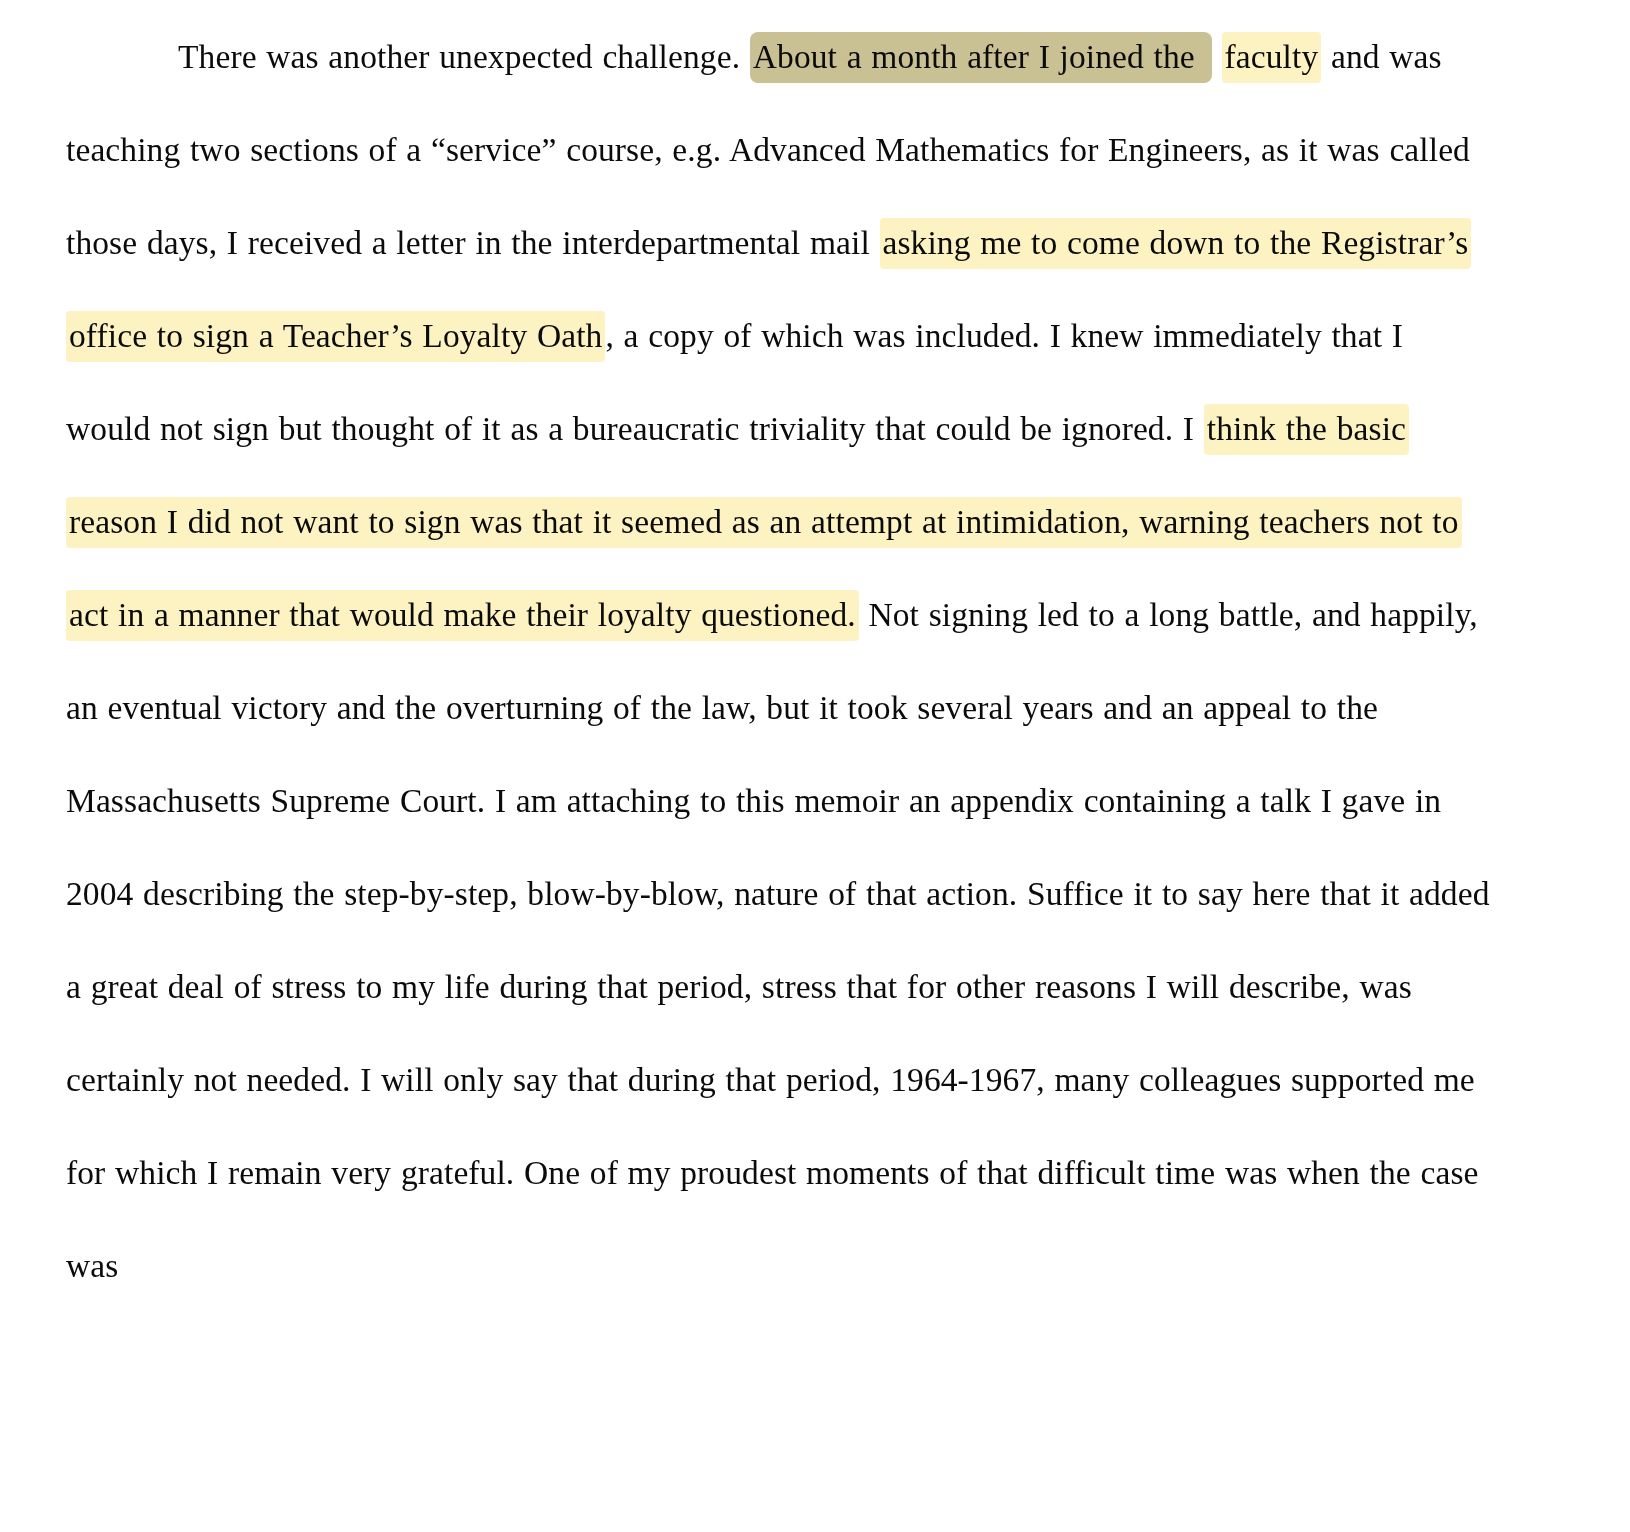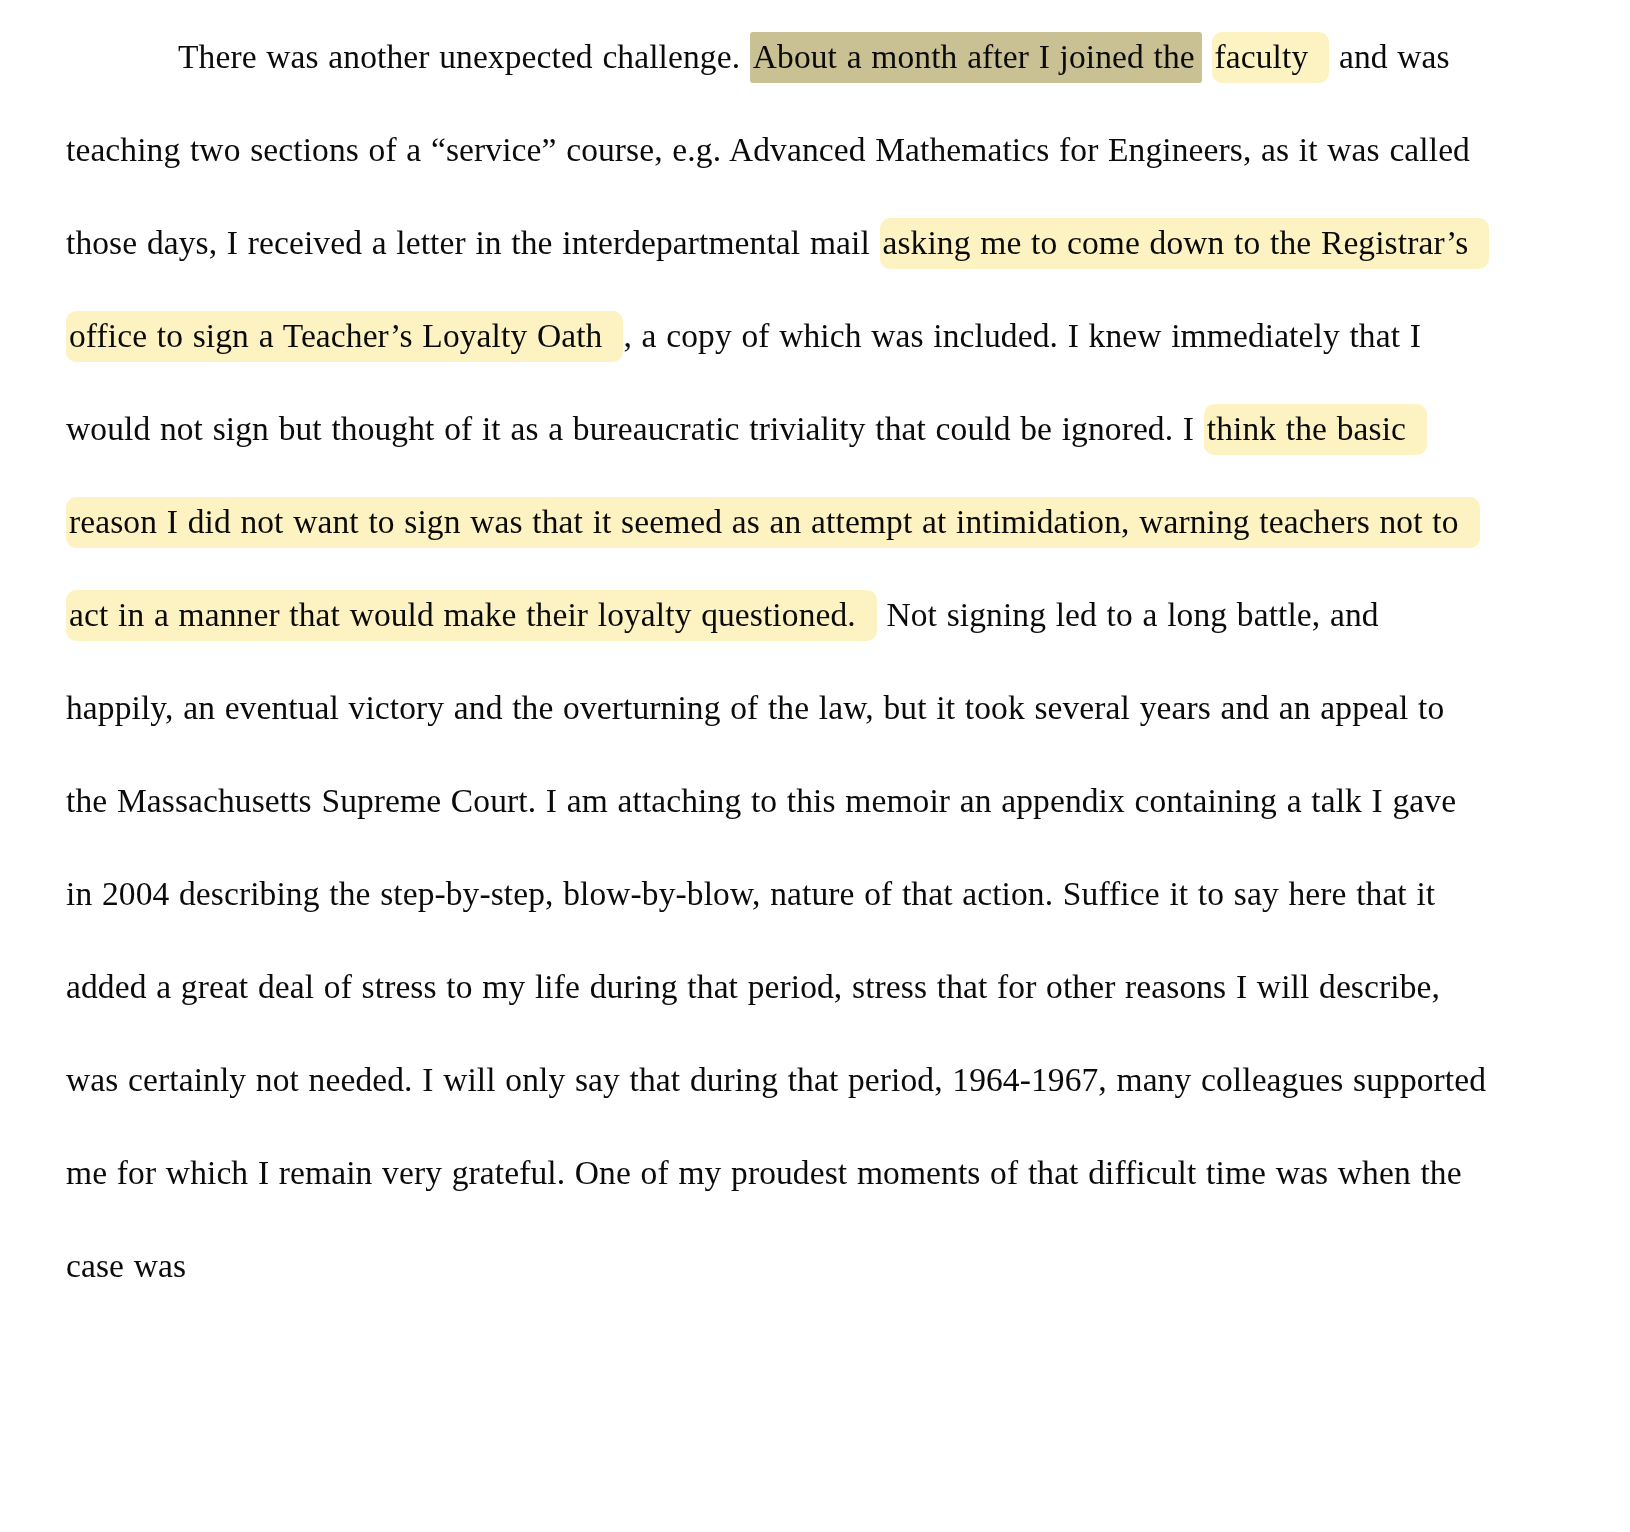--- a/index.html
+++ b/index.html
@@ -25,29 +25,29 @@
     font-size: 33.5px;
     line-height: 93px;
     text-align: left;
     letter-spacing: 0.1px;
     word-spacing: 1.2px;
     text-indent: 112px;
     margin: 0;
   }
   .hl {
     background-color: #fdf3c2;
-    padding: 6px 21px 8px 3px;
-    border-radius: 10px;
+    padding: 6px 3px 8px 3px;
+    border-radius: 4px;
     box-decoration-break: clone;
     -webkit-box-decoration-break: clone;
   }
   .hl-strong {
     background-color: #c9c093;
-    padding: 6px 7px 8px 3px;
-    border-radius: 3px;
+    padding: 6px 17px 8px 3px;
+    border-radius: 8px;
     box-decoration-break: clone;
     -webkit-box-decoration-break: clone;
   }
 </style>
 </head>
 <body>
 
 <div class="page">
   <p class="doc-paragraph" id="para"><span>There was another unexpected challenge. </span><span class="hl-strong">About a month after I joined the</span><span> </span><span class="hl">faculty</span><span> and was teaching two sections of a  “service” course, e.g. Advanced Mathematics for Engineers, as it was called those days, I received a letter in the interdepartmental mail </span><span class="hl">asking me to come down to the Registrar’s office to sign a Teacher’s Loyalty Oath</span><span>, a copy of which was included. I knew immediately that I would not sign but thought of it as a bureaucratic triviality that could be ignored. I </span><span class="hl">think the basic reason I did not want to sign was that it seemed as an attempt at intimidation, warning teachers not to act in a manner that would make their loyalty questioned.</span><span> Not signing led to a long battle, and happily, an eventual victory and the overturning of the law, but it took several years and an appeal to the Massachusetts Supreme Court. I am attaching to this memoir an appendix containing a talk I gave in 2004 describing the step-by-step, blow-by-blow, nature of that action. Suffice it to say here that it added a great deal of stress to my life during that period, stress that for other reasons I will describe, was certainly not needed. I will only say that during that period, 1964-1967, many colleagues supported me for which I remain very grateful. One of my proudest moments of that difficult time was when the case was</span></p>
 </div>

